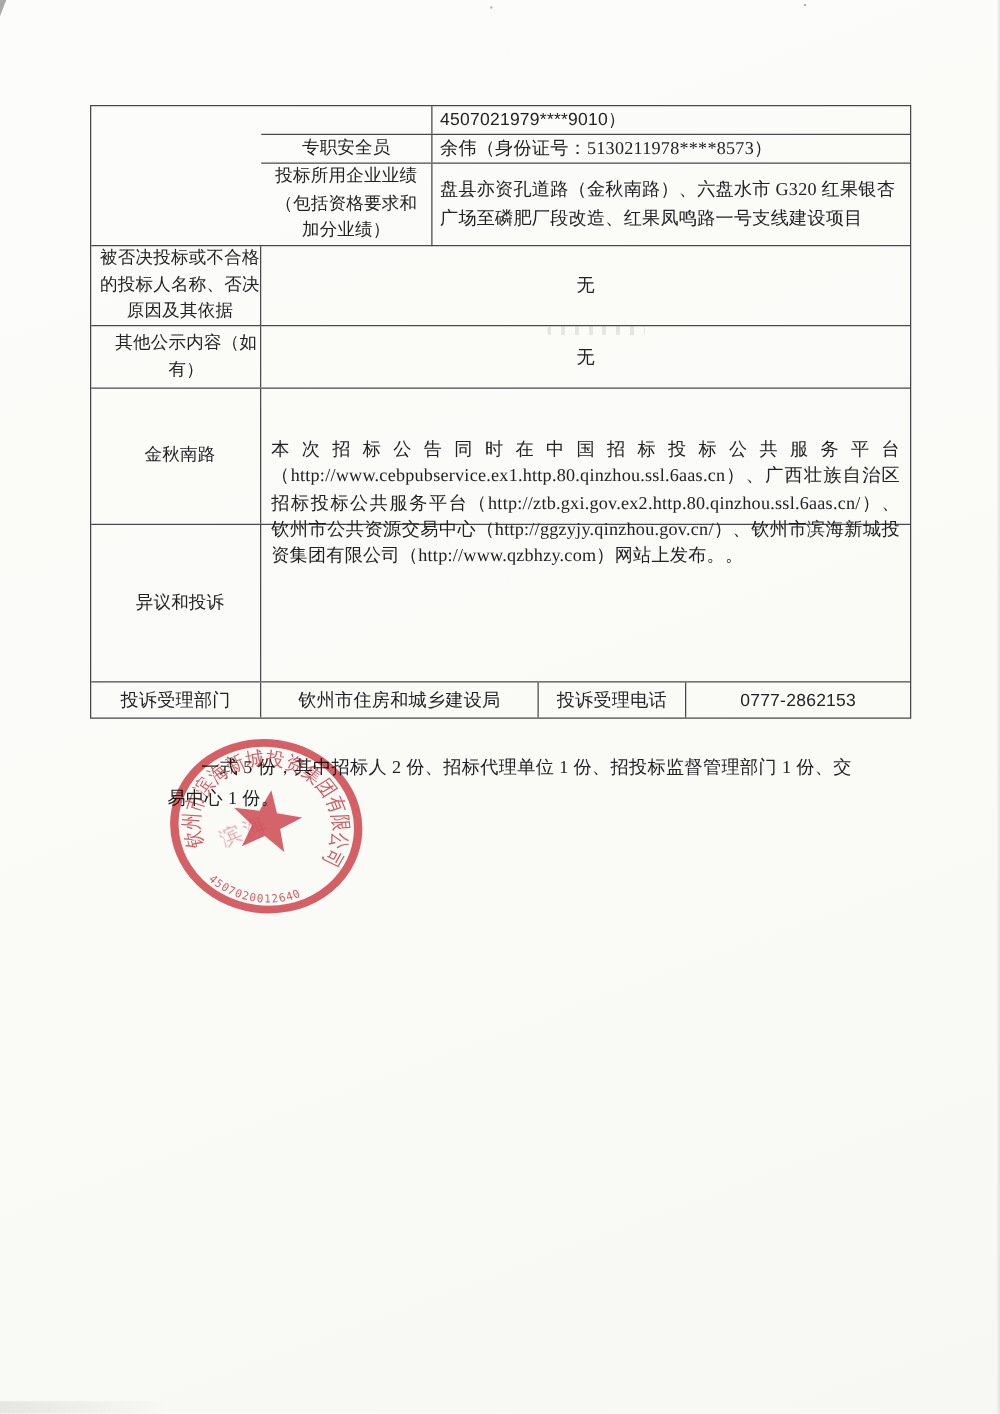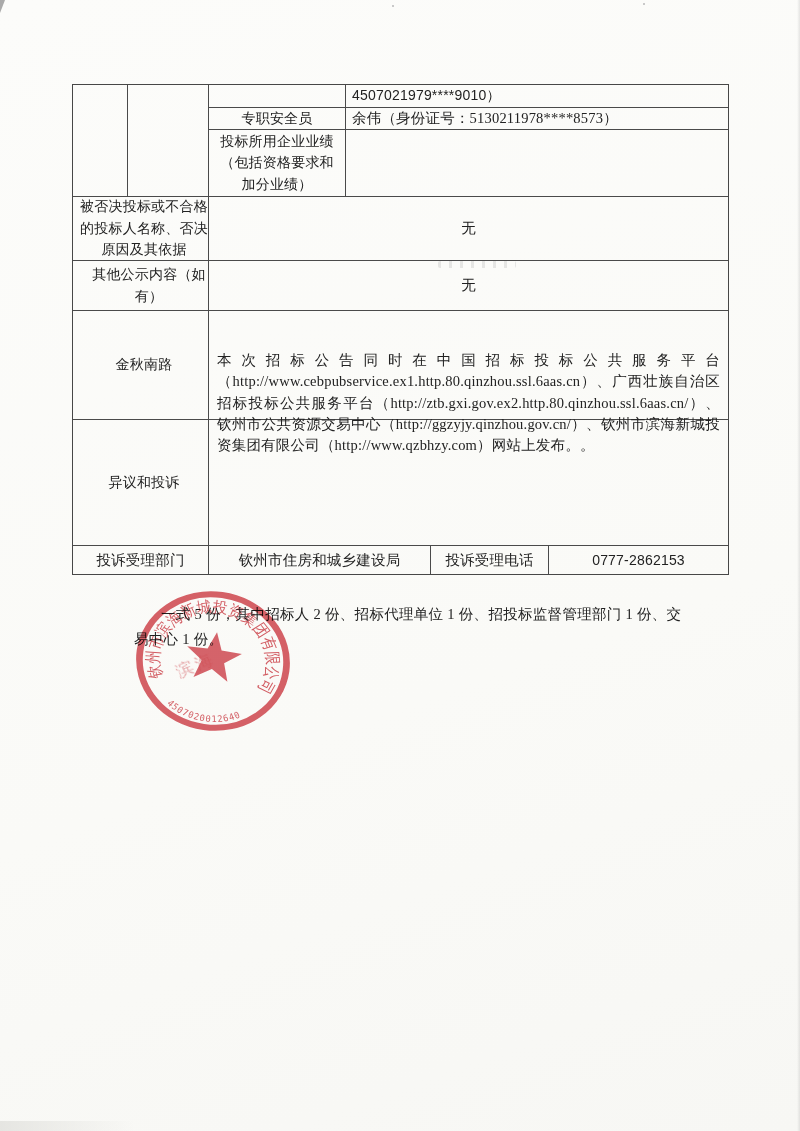--- a/index.html
+++ b/index.html
@@ -14,21 +14,21 @@
   }
   
   .tbl{
     position:absolute;left:72px;top:84px;width:655px;height:489px;
     border:1px solid #474747;
     box-sizing:content-box;
     font-size:14.5px;
     letter-spacing:.2px;
   }
   .tbl *{box-sizing:border-box;}
-  .top-block{display:flex;height:112px;border-bottom:1px solid #4a4a4a;}
+  .top-block{display:flex;height:112px;border-bottom:1px solid #4a4a4a;align-items:center;}
   .col-a{width:55px;border-right:1px solid #4a4a4a;}
   .col-b{width:81px;border-right:1px solid #4a4a4a;}
   .top-right{flex:1;display:flex;flex-direction:column;}
   .trow{display:flex;}
   .trow.r1,.trow.r2{height:23px;border-bottom:1px solid #4a4a4a;}
   .trow.r3{height:66px;}
   .tlabel{width:137px;border-right:1px solid #4a4a4a;display:flex;align-items:center;justify-content:center;text-align:center;}
   .tlabel .inner{line-height:21.5px;font-size:14px;}
   .tlabel .narrow{display:block;width:120px;margin:12px auto;}
   .tval{flex:1;display:flex;align-items:center;padding:0 6px;}
@@ -102,20 +102,21 @@
         <div class="trow r2">
           <div class="tlabel">
             <span class="inner">专职安全员</span>
           </div>
           <div class="tval">余伟（身份证号：5130211978****8573）</div>
         </div>
         <div class="trow r3">
           <div class="tlabel">
             <span class="inner narrow">投标所用企业业绩（包括资格要求和加分业绩）</span>
           </div>
+          <div class="tval multi" style="line-height:23px;">盘县亦资孔道路（金秋南路）、六盘水市 G320 红果银杏广场至磷肥厂段改造、红果凤鸣路一号支线建设项目</div>
         </div>
       </div>
     </div>
 
     <div class="grow row4">
       <div class="glabel">
         <span class="inner">被否决投标或不合格的投标人名称、否决原因及其依据</span>
       </div>
       <div class="gval center">无</div>
     </div>

